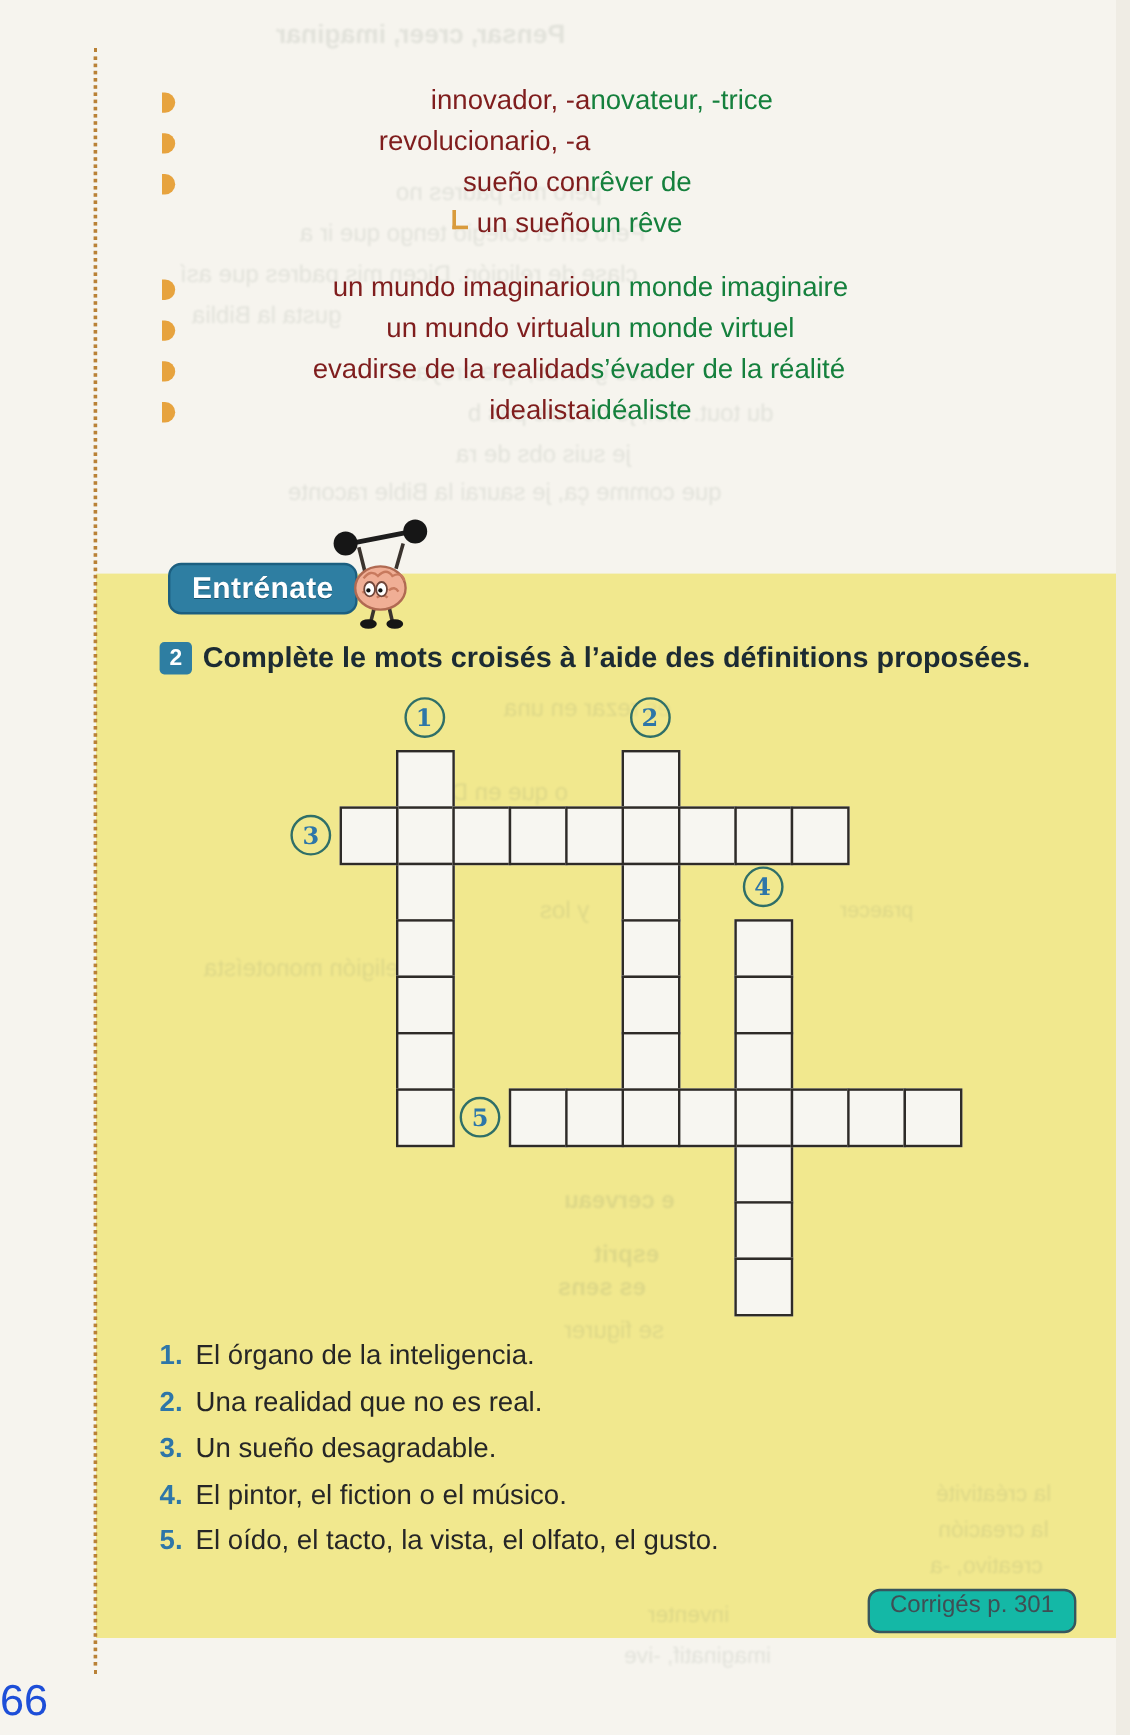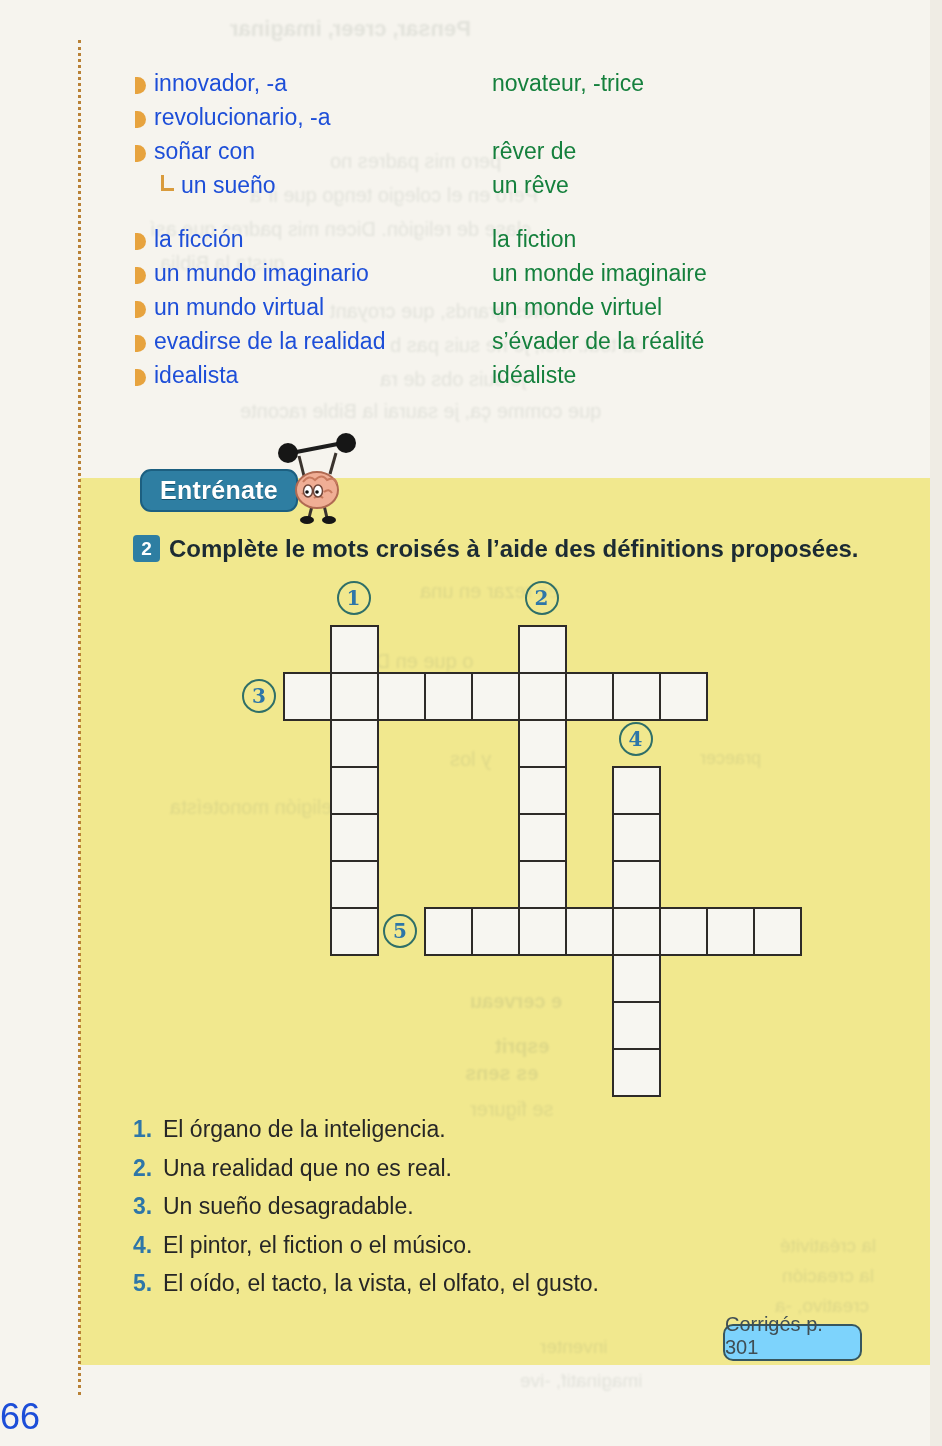--- a/index.html
+++ b/index.html
@@ -11,21 +11,21 @@
   .yellow{position:absolute;left:80px;top:478px;width:850px;height:887px;background:#f1e88e;}
   .right-strip{position:absolute;right:0;top:0;width:12px;height:1446px;background:#efece4;}
   .bleed-item{position:absolute;transform:scaleX(-1);filter:blur(1.1px);opacity:.13;color:#5f6f60;white-space:nowrap;pointer-events:none;}
 
   
   .vocab{position:absolute;left:135px;top:70px;width:792px;}
   .vgroup.gap{margin-top:20px;}
   .vrow{display:flex;align-items:flex-start;height:34px;font-size:23px;}
   .bullet{width:11px;height:17px;margin:7px 8px 0 0;background:#e7a33e;border-radius:0 10px 10px 0;flex:none;}
   .bullet.hidden{visibility:hidden;}
-  .es{width:338px;color:#1d4ed8;}
+  .es{width:338px;color:#7f1d1d;text-align:right;}
   .fr{flex:1;color:#15803d;}
   .lmark{display:inline-block;width:10px;height:13px;border-left:3.5px solid #d99b3c;border-bottom:3.5px solid #d99b3c;margin:0 7px 2px 7px;vertical-align:baseline;}
 
   
   .banner{position:absolute;left:140px;top:469px;width:154px;height:39px;background:#2e7ea2;border:2px solid #1c5f80;border-radius:11px;display:flex;align-items:center;justify-content:center;}
   .banner span{color:#fff;font-weight:bold;font-size:25px;letter-spacing:.3px;text-shadow:0 1px 0 #14506c;}
   .brain{position:absolute;left:276px;top:432px;}
 
   
   .instruction{position:absolute;left:133px;top:534px;width:790px;display:flex;align-items:flex-start;}
@@ -36,21 +36,21 @@
   .cell{position:absolute;width:49px;height:49px;box-sizing:border-box;background:#f7f6f1;border:2px solid #2e2b28;}
   .cnum{position:absolute;width:34px;height:34px;box-sizing:border-box;border:2.5px solid #2f6f68;border-radius:50%;color:#2e76a8;font-family:"DejaVu Serif","Liberation Serif",serif;font-weight:bold;font-size:20px;display:flex;align-items:center;justify-content:center;background:rgba(241,232,142,.35);}
 
   
   .defs{position:absolute;left:133px;top:1116px;width:780px;}
   .defrow{display:flex;height:38.5px;font-size:23px;align-items:flex-start;}
   .dnum{flex:none;width:30px;font-weight:bold;color:#2e76a8;}
   .dtext{color:#262626;}
 
   
-  .corriges{position:absolute;left:723px;top:1324px;width:139px;height:37px;box-sizing:border-box;background:#7dd3fc;border:2px solid #37565e;border-radius:10px;display:flex;align-items:flex-end;justify-content:center;}
+  .corriges{position:absolute;left:723px;top:1324px;width:174px;height:37px;box-sizing:border-box;background:#14b8a6;border:2px solid #37565e;border-radius:10px;display:flex;align-items:flex-start;justify-content:center;}
   .corriges span{font-size:20px;color:#3f4e54;}
 
   .pagenum{position:absolute;left:0px;top:1396px;font-size:36px;color:#1d4ed8;}
 </style>
 </head>
 <body>
 
 <div class="page">
   <div class="yellow"></div>
   <div class="leftline"></div>
@@ -89,35 +89,30 @@
           <div class="bullet"></div>
           <div class="es">innovador, -a</div>
           <div class="fr">novateur, -trice</div>
         </div>
         <div class="vrow">
           <div class="bullet"></div>
           <div class="es">revolucionario, -a</div>
         </div>
         <div class="vrow">
           <div class="bullet"></div>
-          <div class="es">soñar con</div>
+          <div class="es">sueño con</div>
           <div class="fr">rêver de</div>
         </div>
         <div class="vrow">
           <div class="bullet hidden"></div>
           <div class="es"><span class="lmark"></span>un sueño</div>
           <div class="fr">un rêve</div>
         </div>
       </div>
       <div class="vgroup gap">
-        <div class="vrow">
-          <div class="bullet"></div>
-          <div class="es">la ficción</div>
-          <div class="fr">la fiction</div>
-        </div>
         <div class="vrow">
           <div class="bullet"></div>
           <div class="es">un mundo imaginario</div>
           <div class="fr">un monde imaginaire</div>
         </div>
         <div class="vrow">
           <div class="bullet"></div>
           <div class="es">un mundo virtual</div>
           <div class="fr">un monde virtuel</div>
         </div>

